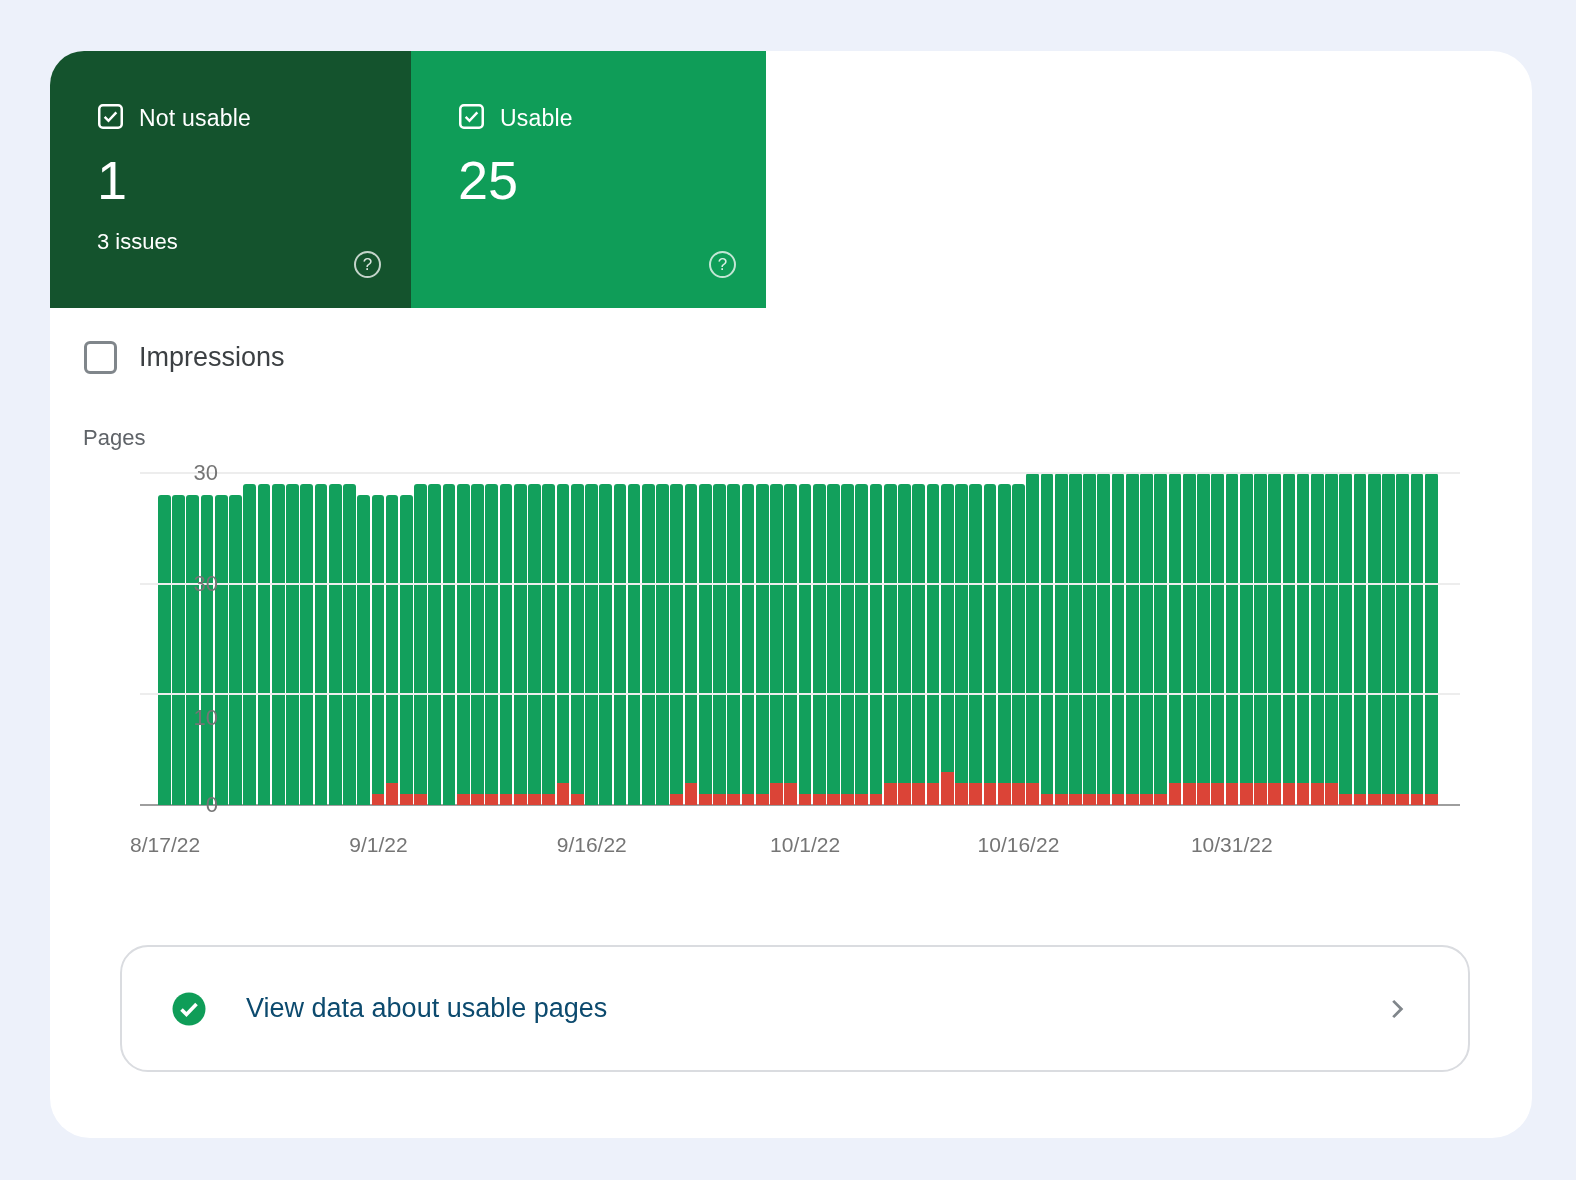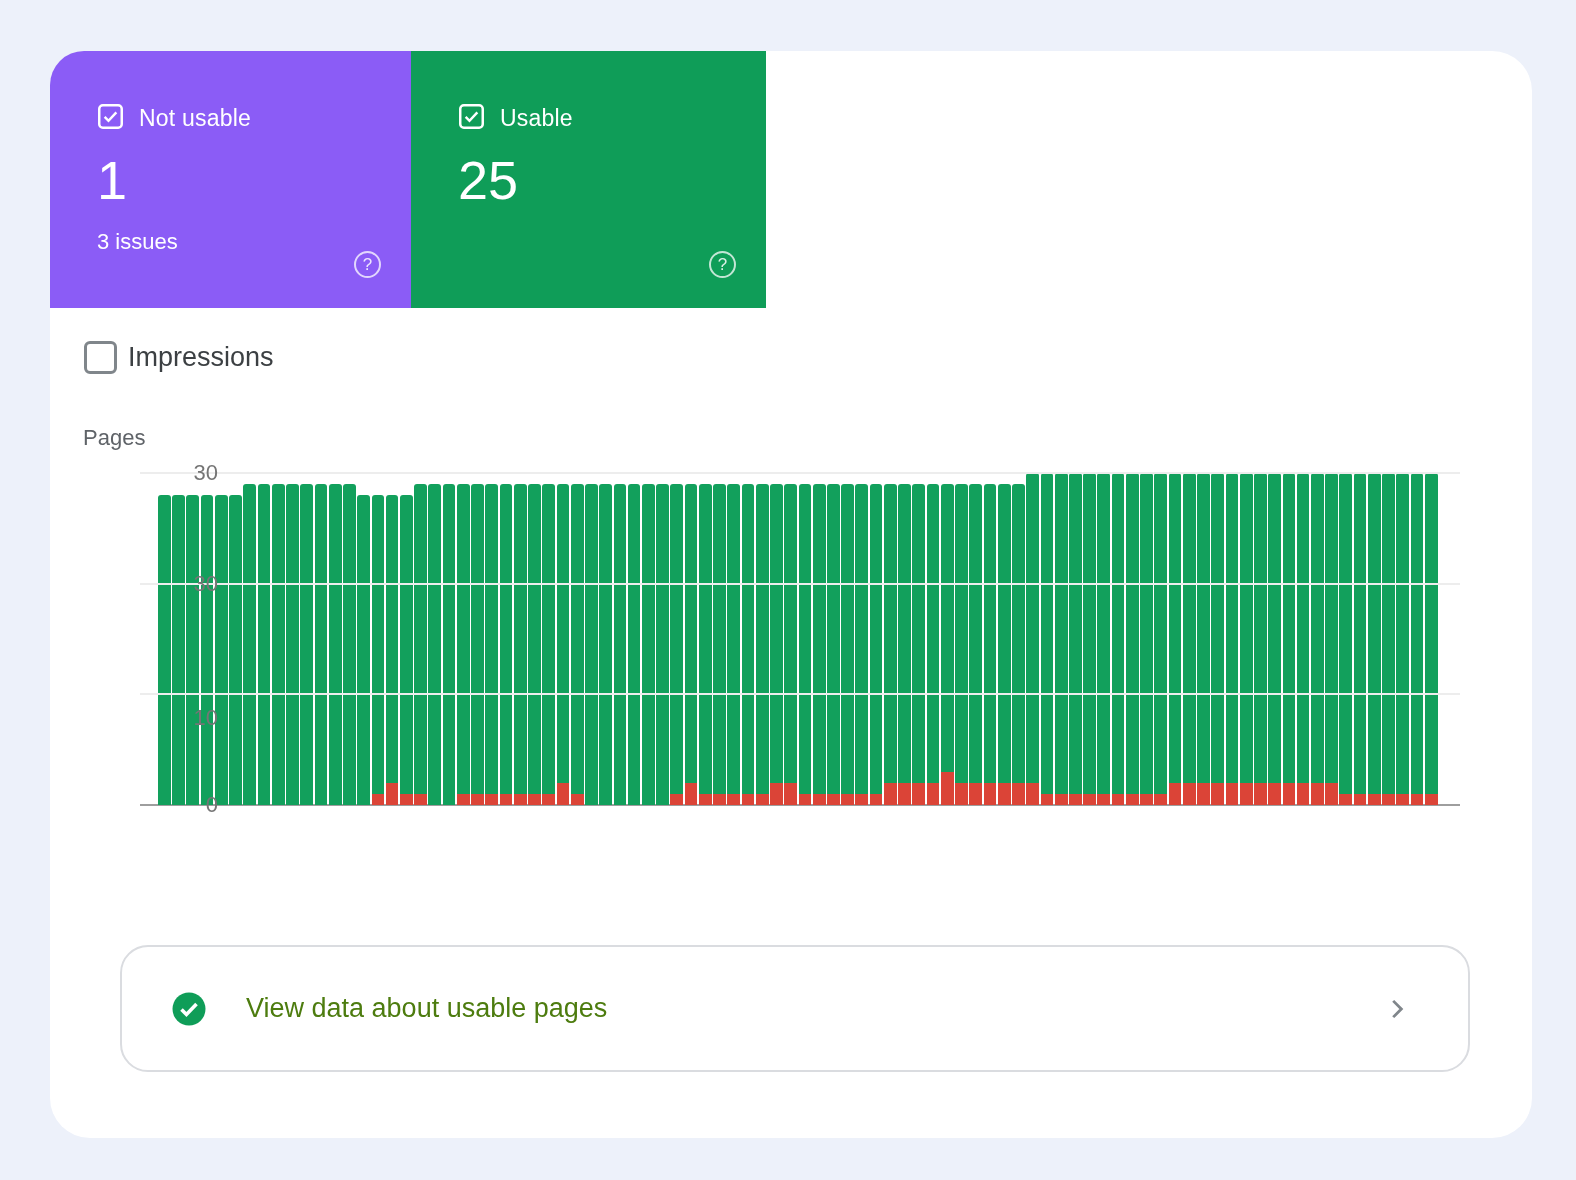--- a/index.html
+++ b/index.html
@@ -16,21 +16,21 @@
     background: #FFFFFF;
     border-radius: 40px;
   }
   
   .summary-card {
     position: absolute; top: 0; height: 257px;
     color: #FFFFFF; cursor: pointer;
   }
   .card-not-usable {
     left: 0; width: 361px;
-    background: #8b5cf6;
+    background: #14532d;
     border-radius: 34px 0 0 0;
   }
   .card-usable {
     left: 361px; width: 355px;
     background: #0F9D58;
   }
   .card-head {
     position: absolute; left: 47px; top: 52px;
     display: flex; align-items: center; gap: 15px;
   }
@@ -48,21 +48,21 @@
     width: 27px; height: 27px;
     border: 2px solid rgba(255,255,255,.75);
     border-radius: 50%;
     display: flex; align-items: center; justify-content: center;
     font-size: 17px; color: rgba(255,255,255,.85);
     cursor: pointer;
   }
   
   .impressions-row {
     position: absolute; left: 34px; top: 290px;
-    display: flex; align-items: center; gap: 11px;
+    display: flex; align-items: center; gap: 22px;
     cursor: pointer;
   }
   .checkbox-empty {
     width: 33px; height: 33px;
     border: 3px solid #80868B;
     border-radius: 6px;
     background: #fff;
   }
   .impressions-label { font-size: 27px; color: #3C4043; }
   
@@ -121,21 +121,21 @@
     border-radius: 28px;
     display: flex; align-items: center;
     cursor: pointer; background: #fff;
   }
   .check-circle {
     margin-left: 49px;
     width: 36px; height: 36px; flex: 0 0 36px;
   }
   .banner-text {
     margin-left: 39px;
-    font-size: 27px; color: #4d7c0f;
+    font-size: 27px; color: #0c4a6e;
   }
   .banner-chevron {
     margin-left: auto; margin-right: 58px;
     width: 26px; height: 26px;
   }
 </style>
 </head>
 <body>
 
 <div class="content-card">
@@ -518,20 +518,28 @@
         </div>
       </div>
   <div class="y-tick" style="top: 100%;">0</div>
       <div class="gridline" style="bottom: calc(33.3333% - 1px);"></div>
       <div class="y-tick" style="top: 66.6667%; margin-top: 24px;">10</div>
       <div class="gridline" style="bottom: calc(66.6667% - 1px);"></div>
       <div class="y-tick" style="top: 33.3333%;">30</div>
       <div class="gridline" style="bottom: calc(100% - 1px);"></div>
       <div class="y-tick" style="top: 0%;">30</div>
     </div>
+  <div class="x-labels">
+      <span class="x-tick" style="left: 0.555556%;">8/17/22</span>
+      <span class="x-tick" style="left: 17.2222%;">9/1/22</span>
+      <span class="x-tick" style="left: 33.8889%;">9/16/22</span>
+      <span class="x-tick" style="left: 50.5556%;">10/1/22</span>
+      <span class="x-tick" style="left: 67.2222%;">10/16/22</span>
+      <span class="x-tick" style="left: 83.8889%;">10/31/22</span>
+    </div>
 
   <div class="view-banner">
     <span class="check-circle">
       <svg width="36" height="36" viewBox="0 0 24 24">
         <circle cx="12" cy="12" r="11" fill="#0F9D58"></circle>
         <path d="M7 12.3l3.3 3.3 6.7-7" fill="none" stroke="#FFFFFF" stroke-width="2.4"></path>
       </svg>
     </span>
     <span class="banner-text">View data about usable pages</span>
     <span class="banner-chevron">

